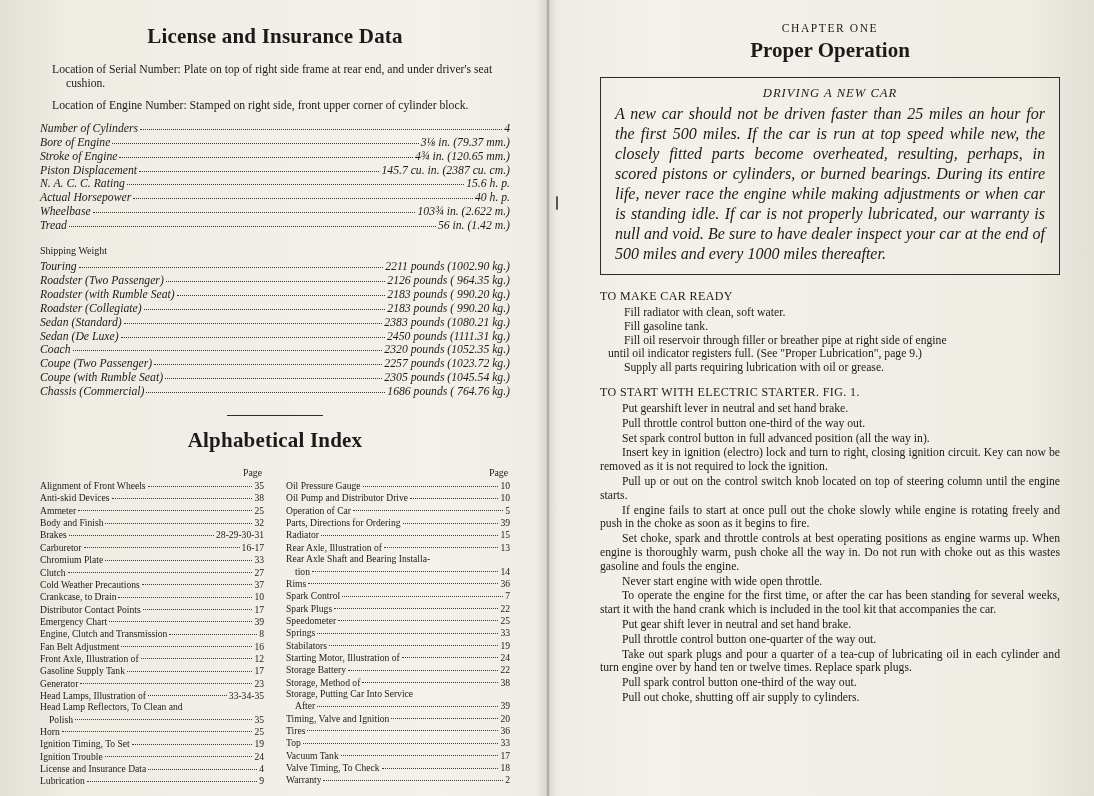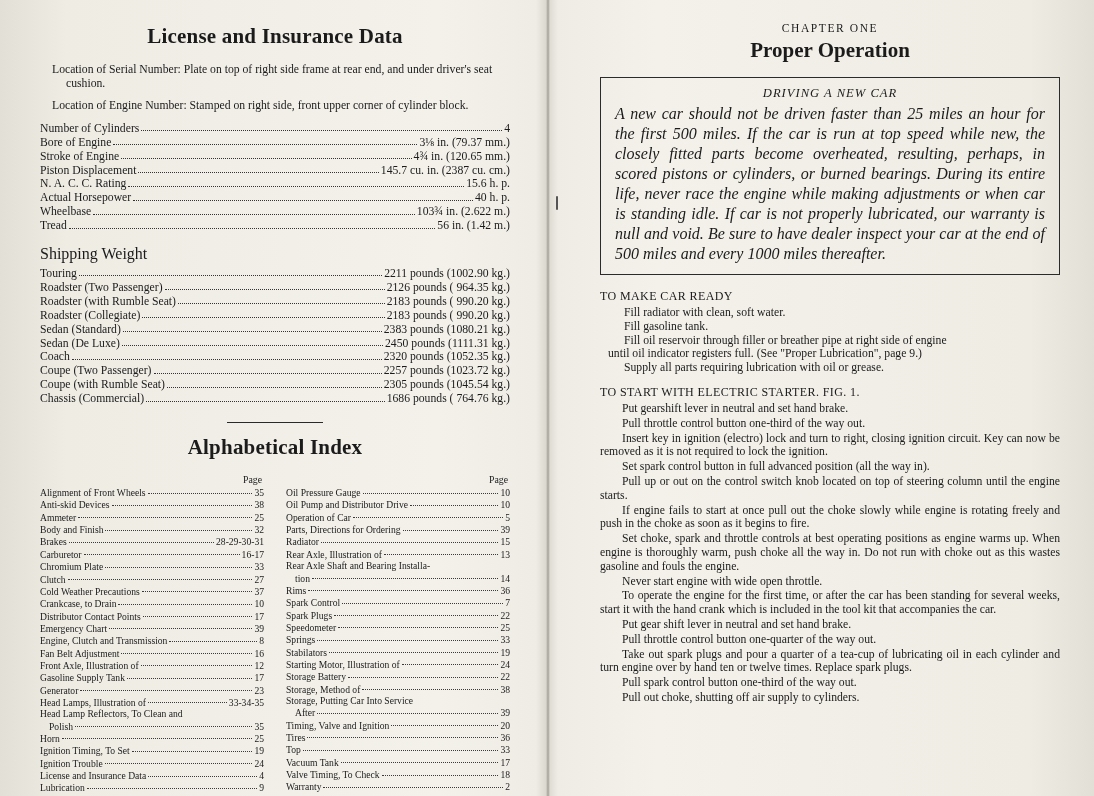--- a/index.html
+++ b/index.html
@@ -34,29 +34,29 @@
   }
   h1.chapter-title{
     font-size:21px;font-weight:bold;text-align:center;margin:0 0 14px 0;
   }
   .para{
     font-size:11.7px;line-height:13.6px;margin:0 0 9px 0;
   }
   .para .ind{display:block;padding-left:26px;text-indent:-14px;}
   .dot-list{font-size:11.7px;line-height:13.9px;}
   .dot-row{
-    display:flex;align-items:center;white-space:nowrap;
+    display:flex;align-items:flex-start;white-space:nowrap;font-style:italic;
   }
   .dot-row .nm{flex:0 0 auto;}
   .dot-row .lead{
     flex:1 1 auto;overflow:hidden;margin:0 2px;
     border-bottom:1px dotted #333;position:relative;top:-3px;height:10px;
   }
   .dot-row .vl{flex:0 0 auto;}
-  .section-lbl{font-size:16px;margin:12px 0 4px 0;}
+  .section-lbl{font-size:10px;margin:12px 0 4px 0;}
   .hr-short{
     width:96px;height:1px;background:#2a2a2a;margin:16px auto 12px auto;
   }
   .idx-wrap{display:flex;gap:22px;}
   .idx-col{flex:1 1 0;min-width:0;}
   .idx-row{
     display:flex;align-items:baseline;font-size:9.6px;line-height:11.35px;white-space:nowrap;text-align:right;
   }
   .idx-row .nm{flex:0 0 auto;}
   .idx-row .lead{
@@ -481,22 +481,22 @@
     <div id="sections">
         <div class="sub-head">TO MAKE CAR READY</div>
         <div class="ind-line">Fill radiator with clean, soft water.</div>
         <div class="ind-line">Fill gasoline tank.</div>
         <div class="ind-line" style="padding-left: 24px;">Fill oil reservoir through filler or breather pipe at right side of engine</div>
         <div class="ind-line" style="padding-left: 8px;">until oil indicator registers full. (See "Proper Lubrication", page 9.)</div>
         <div class="ind-line">Supply all parts requiring lubrication with oil or grease.</div>
         <div class="sub-head">TO START WITH ELECTRIC STARTER.  FIG. 1.</div>
         <div class="body-para">Put gearshift lever in neutral and set hand brake.</div>
         <div class="body-para">Pull throttle control button one-third of the way out.</div>
+        <div class="body-para">Set spark control button in full advanced position (all the way in).</div>
         <div class="body-para">Insert key in ignition (electro) lock and turn to right, closing ignition circuit. Key can now be removed as it is not required to lock the ignition.</div>
-        <div class="body-para">Set spark control button in full advanced position (all the way in).</div>
         <div class="body-para">Pull up or out on the control switch knob located on top of steering column until the engine starts.</div>
         <div class="body-para">If engine fails to start at once pull out the choke slowly while engine is rotating freely and push in the choke as soon as it begins to fire.</div>
         <div class="body-para">Set choke, spark and throttle controls at best operating positions as engine warms up. When engine is thoroughly warm, push choke all the way in. Do not run with choke out as this wastes gasoline and fouls the engine.</div>
         <div class="body-para">Never start engine with wide open throttle.</div>
         <div class="body-para">To operate the engine for the first time, or after the car has been standing for several weeks, start it with the hand crank which is included in the tool kit that accompanies the car.</div>
         <div class="body-para">Put gear shift lever in neutral and set hand brake.</div>
         <div class="body-para">Pull throttle control button one-quarter of the way out.</div>
         <div class="body-para">Take out spark plugs and pour a quarter of a tea-cup of lubricating oil in each cylinder and turn engine over by hand ten or twelve times. Replace spark plugs.</div>
         <div class="body-para">Pull spark control button one-third of the way out.</div>
         <div class="body-para">Pull out choke, shutting off air supply to cylinders.</div>

